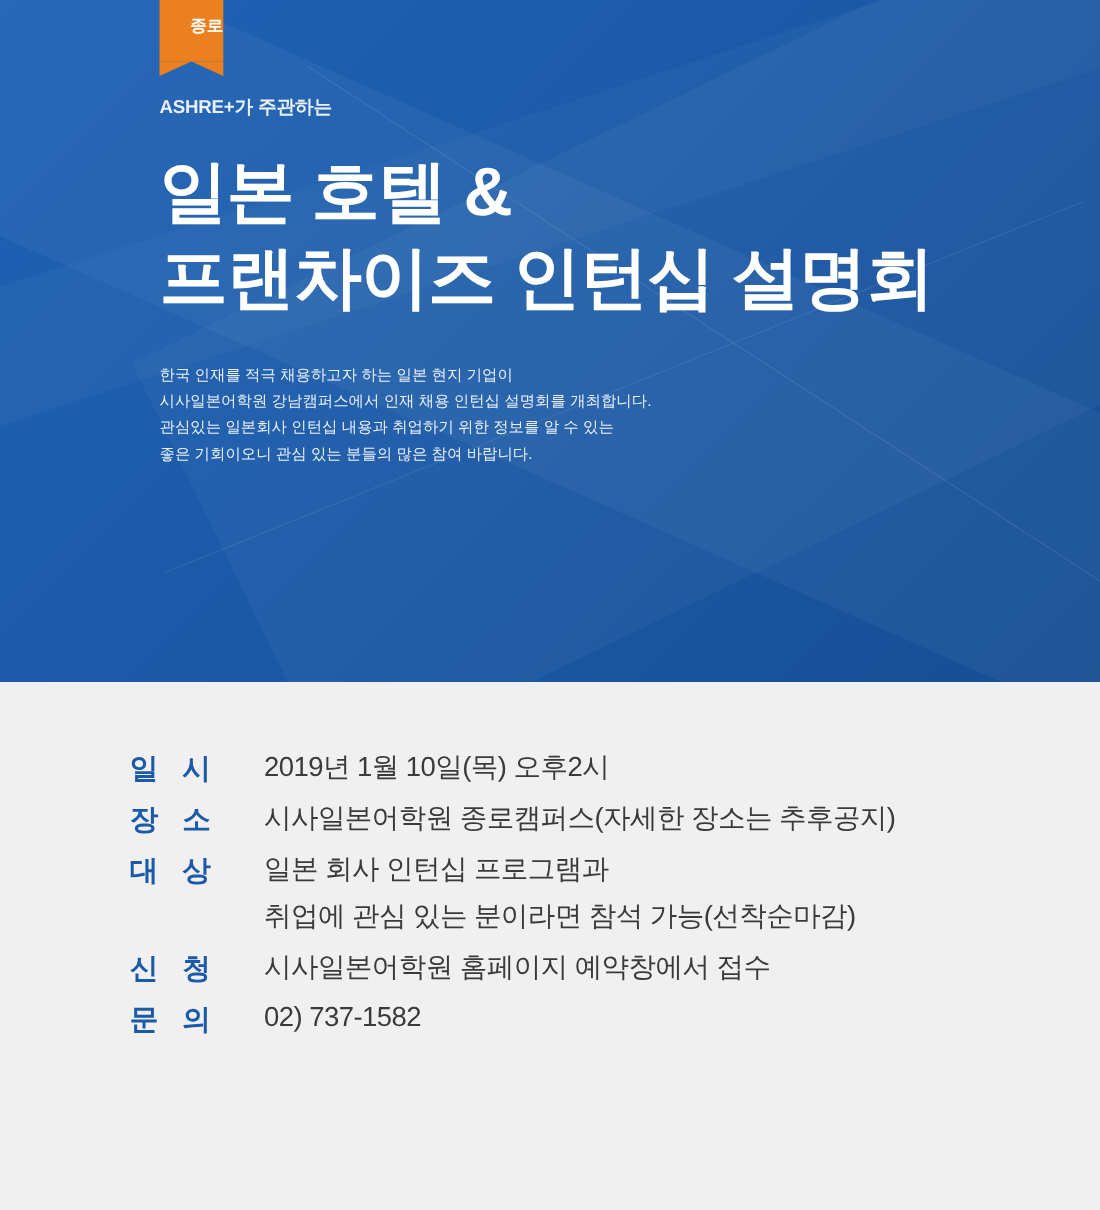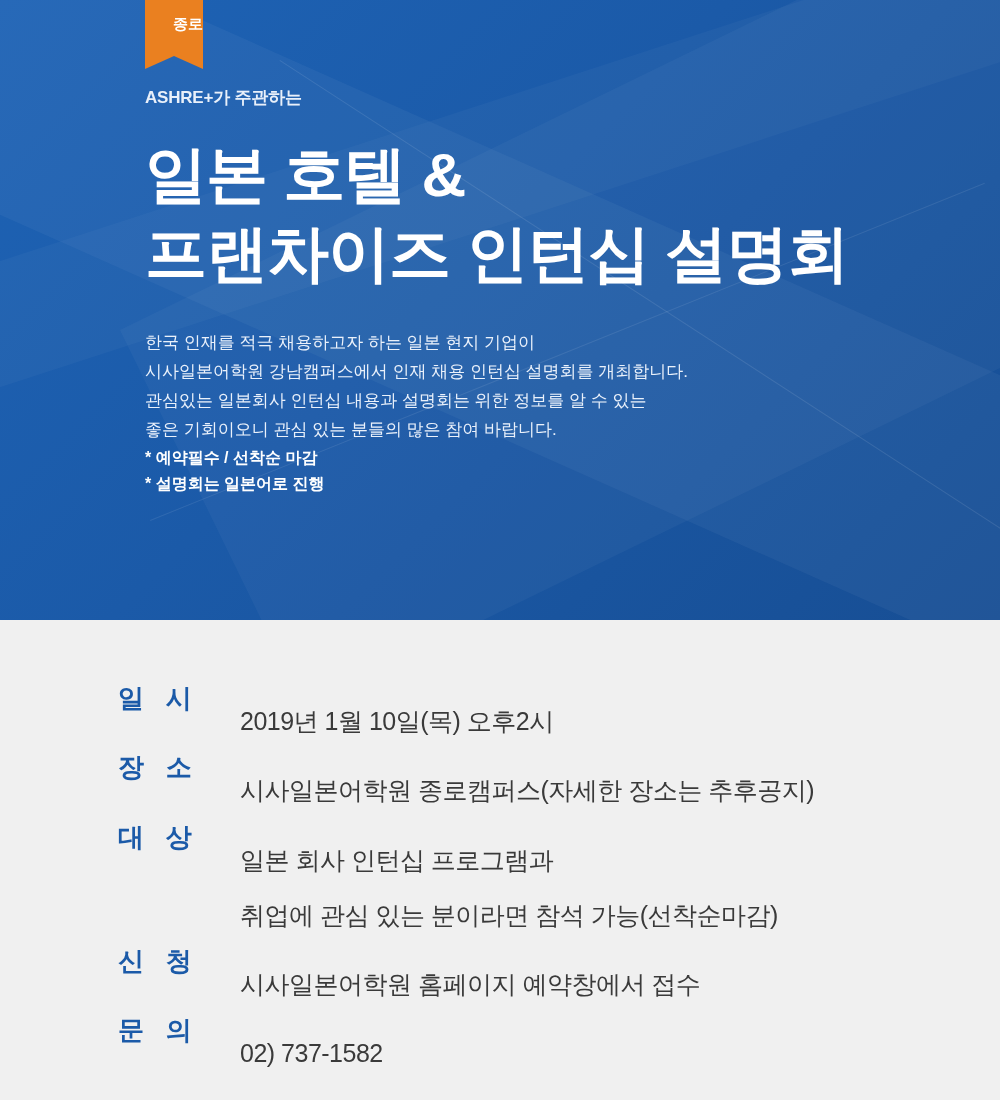--- a/index.html
+++ b/index.html
@@ -116,22 +116,23 @@
     line-height: 1.28;
     letter-spacing: -1px;
     margin: 0 0 34px 0;
   }
   .title .line {
     display: block;
     white-space: pre;
   }
   .lede {
     color: #eaf1fb;
-    font-size: 17px;
+    font-size: 14px;
     line-height: 1.72;
+    margin-bottom: 28px;
   }
   .lede .line { display: block; white-space: pre; }
   .notes {
     color: #ffffff;
     font-size: 16px;
     font-weight: bold;
     line-height: 1.62;
   }
   .notes .line { display: block; white-space: pre; }
 
@@ -162,21 +163,20 @@
   .info-value {
     color: #3a3a3a;
     font-size: 25px;
     line-height: 1.25;
     letter-spacing: -0.5px;
   }
   .info-value .vline {
     display: block;
     white-space: pre;
     margin-bottom: 12px;
-    margin-top: 24px;
   }
   .info-value .vline:last-child { margin-bottom: 0; }
 </style>
 </head>
 <body>
 
 <div class="poster">
 
   <div class="hero">
     <div class="streak s1"></div>
@@ -193,28 +193,24 @@
       <div class="kicker">ASHRE+가 주관하는</div>
 
       <h1 class="title">
         <span class="line">일본 호텔 &amp;</span>
         <span class="line">프랜차이즈 인턴십 설명회</span>
       </h1>
 
       <div class="lede">
         <span class="line">한국 인재를 적극 채용하고자 하는 일본 현지 기업이</span>
         <span class="line">시사일본어학원 강남캠퍼스에서 인재 채용 인턴십 설명회를 개최합니다.</span>
-        <span class="line">관심있는 일본회사 인턴십 내용과 설명회는 위한 정보를 알 수 있는</span>
+        <span class="line">관심있는 일본회사 인턴십 내용과 취업하기 위한 정보를 알 수 있는</span>
         <span class="line">좋은 기회이오니 관심 있는 분들의 많은 참여 바랍니다.</span>
       </div>
 
-      <div class="notes">
-        <span class="line">* 예약필수 / 선착순 마감</span>
-        <span class="line">* 설명회는 일본어로 진행</span>
-      </div>
     </div>
   </div>
 
   <div class="info">
     <div id="info-rows">
         <div class="info-row">
           <div class="info-label">일   시</div>
           <div class="info-value">
             <span class="vline">2019년 1월 10일(목) 오후2시</span>
           </div>

